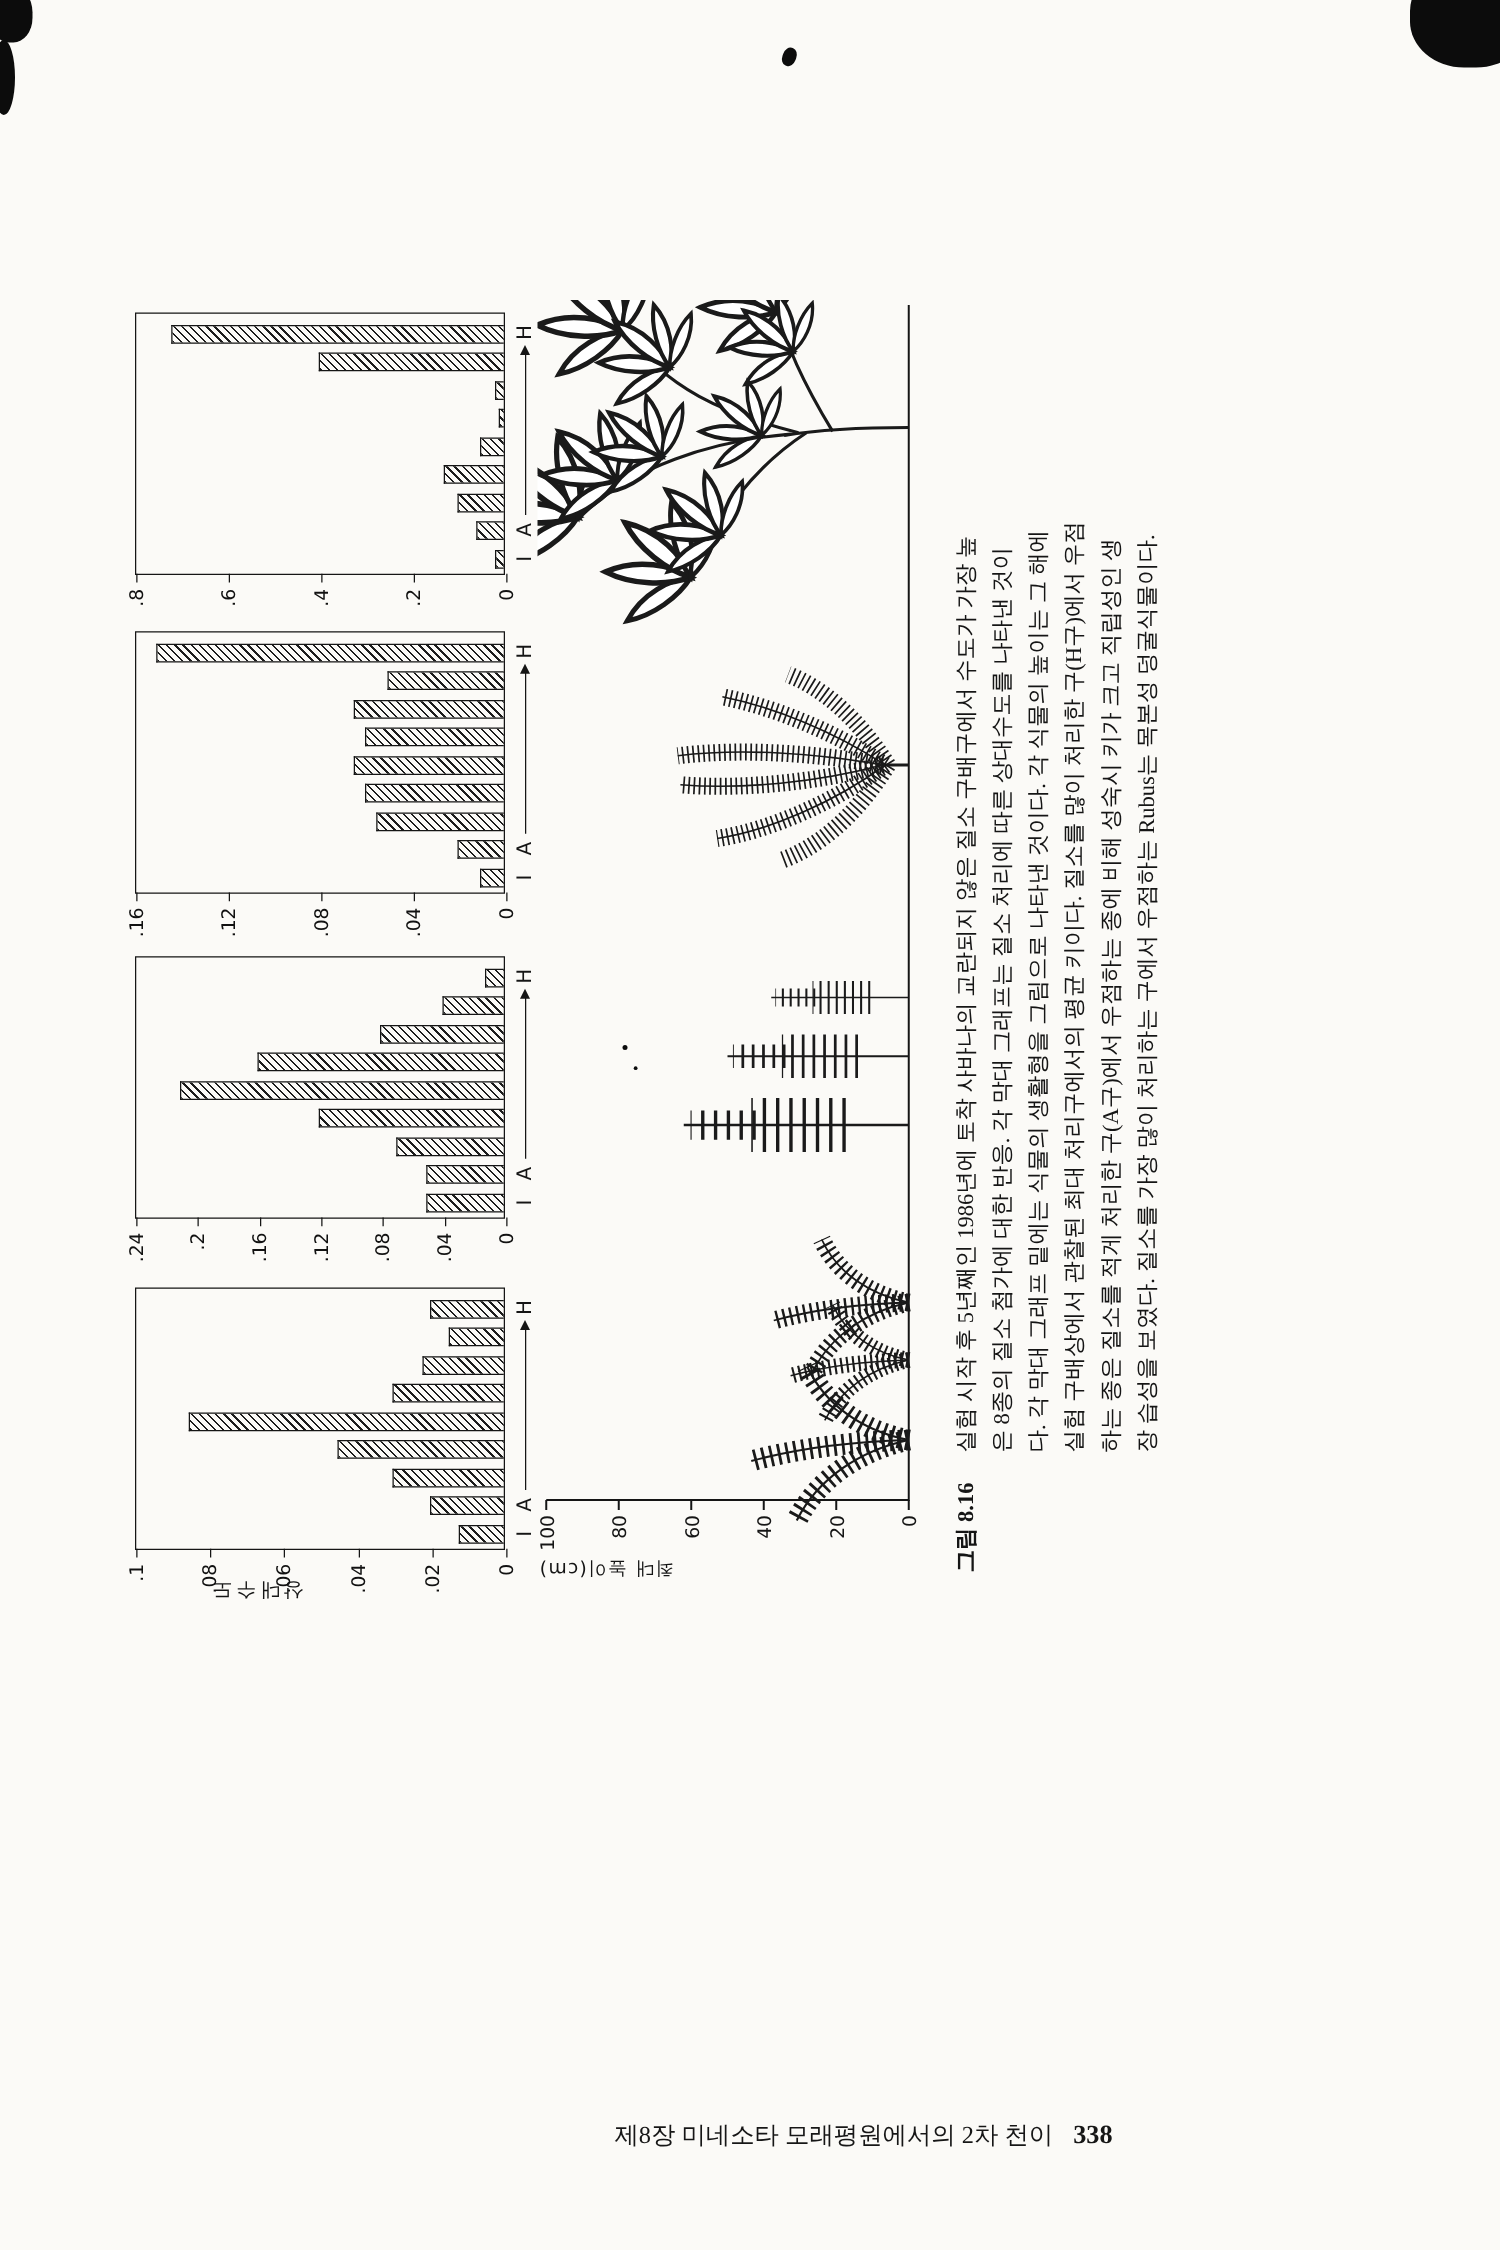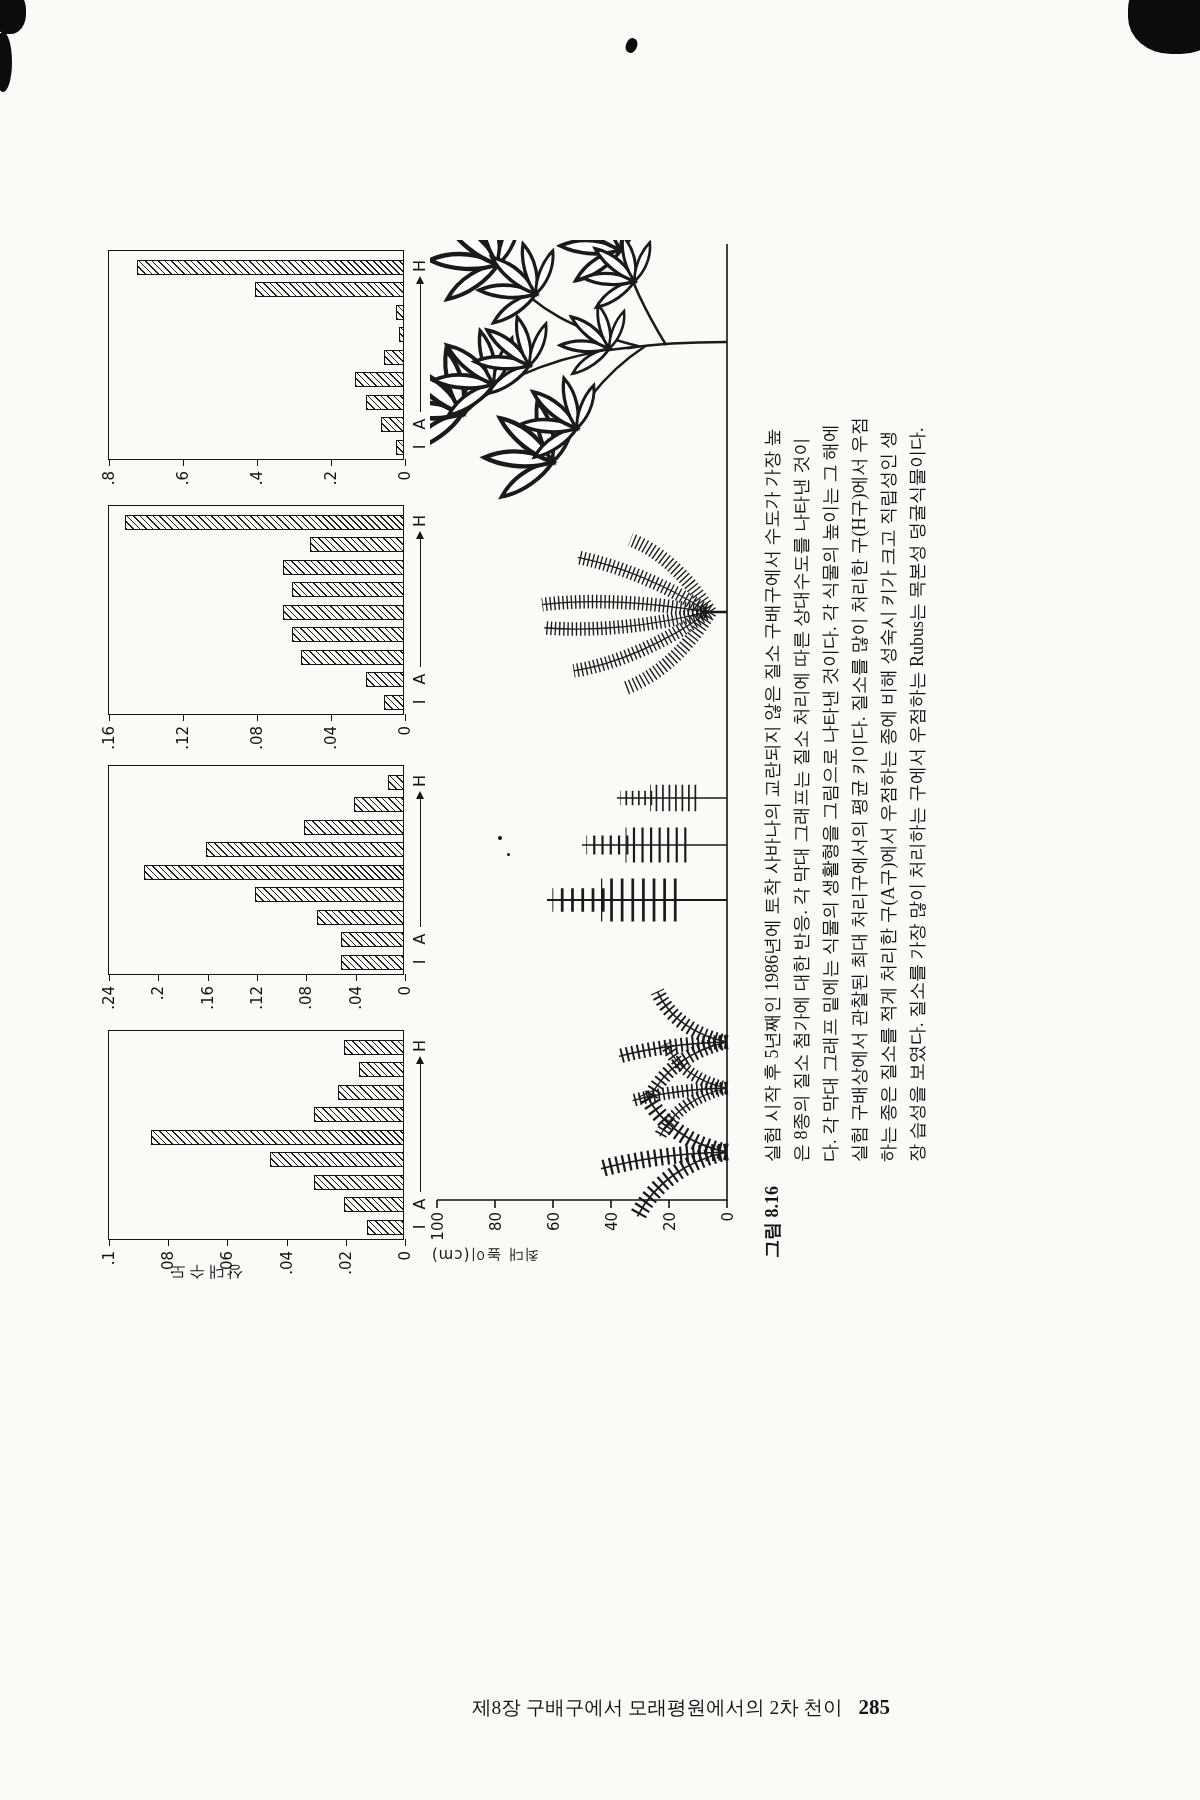--- a/index.html
+++ b/index.html
@@ -332,14 +332,14 @@
     <div class="cap-line">실험 시작 후 5년째인 1986년에 토착 사바나의 교란되지 않은 질소 구배구에서 수도가 가장 높</div>
     <div class="cap-line">은 8종의 질소 첨가에 대한 반응. 각 막대 그래프는 질소 처리에 따른 상대수도를 나타낸 것이</div>
     <div class="cap-line">다. 각 막대 그래프 밑에는 식물의 생활형을 그림으로 나타낸 것이다. 각 식물의 높이는 그 해에</div>
     <div class="cap-line">실험 구배상에서 관찰된 최대 처리구에서의 평균 키이다. 질소를 많이 처리한 구(H구)에서 우점</div>
     <div class="cap-line">하는 종은 질소를 적게 처리한 구(A구)에서 우점하는 종에 비해 성숙시 키가 크고 직립성인 생</div>
     <div class="cap-line">장 습성을 보였다. 질소를 가장 많이 처리하는 구에서 우점하는 Rubus는 목본성 덩굴식물이다.</div>
   </div>
 </div>
 
 <div class="footer">
-  <span>제8장 구배구에서 모래평원에서의 2차 천이</span><span class="pageno">285</span>
+  <span>제8장 미네소타 모래평원에서의 2차 천이</span><span class="pageno">338</span>
 </div>
 
 </body></html>

